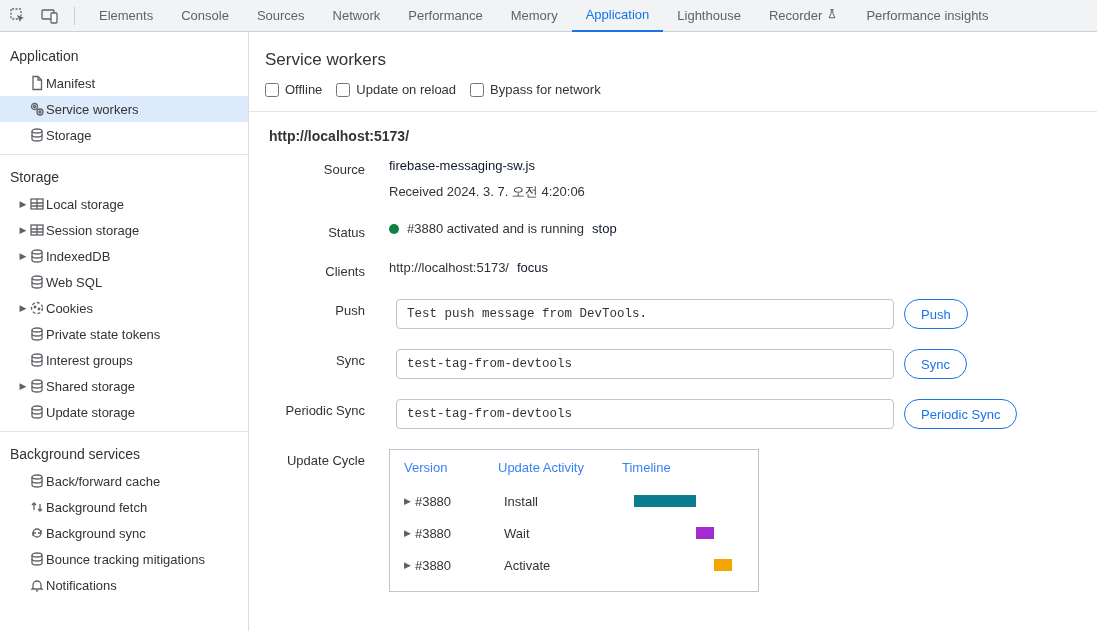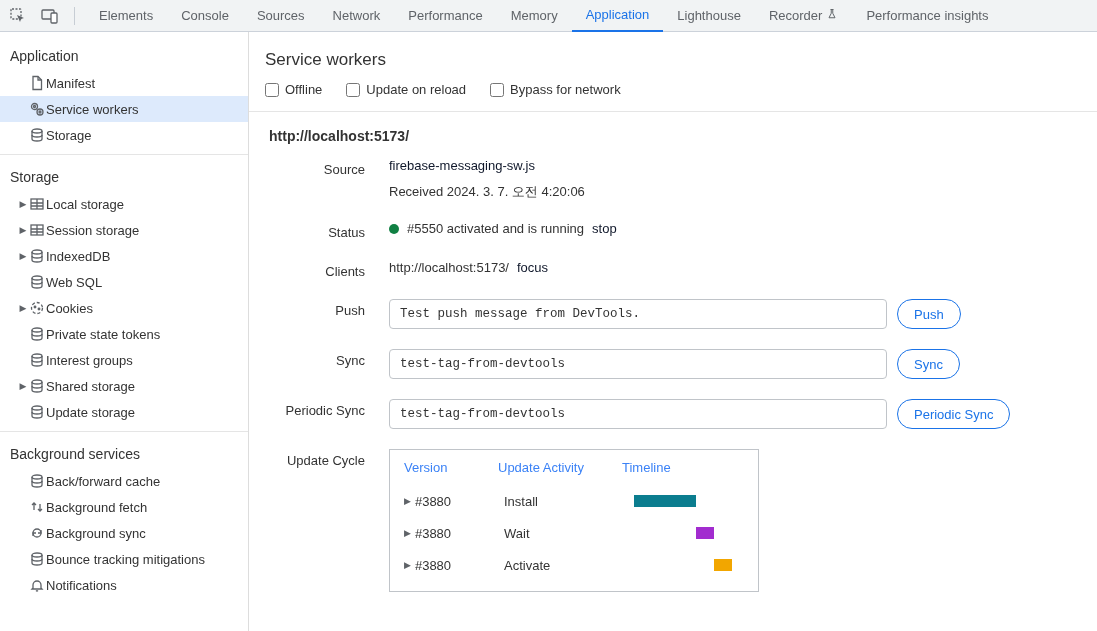--- a/index.html
+++ b/index.html
@@ -15,33 +15,33 @@
 .section-title { font-size: 14px; color: #333; padding: 8px 10px 6px; font-weight: 400; }
 .tree-item { display: flex; align-items: center; height: 26px; padding-left: 18px; gap: 0; color: #333; font-size: 13px; }
 .tree-item.selected { background: #ddeafc; }
 .tree-arrow { width: 10px; display: inline-flex; justify-content: center; color: #5f6368; font-size: 9px; }
 .tree-noarrow { width: 10px; display: inline-block; }
 .tree-icon { width: 18px; height: 18px; display: inline-flex; align-items: center; justify-content: center; color: #5f6368; }
 .tree-icon svg { stroke: #5f6368; fill: none; stroke-width: 1.3; }
 .divider { height: 1px; background: #e5e5e5; margin: 6px 0; }
 .content { flex: 1; overflow-y: auto; padding: 14px 0 20px 0; }
 .page-title { font-size: 17px; color: #333; padding: 4px 0 12px 16px; font-weight: 400; }
-.checks { display: flex; gap: 24px; padding: 0 0 14px 16px; align-items: center; color: #333; }
+.checks { display: flex; gap: 14px; padding: 0 0 14px 16px; align-items: center; color: #333; }
 .check { display: flex; align-items: center; gap: 6px; }
 .check input { width: 14px; height: 14px; accent-color: #1a73e8; }
 .hr { height: 1px; background: #e5e5e5; }
 .origin { font-weight: 700; padding: 16px 0 14px 20px; font-size: 14px; }
 .grid { display: grid; grid-template-columns: 140px 1fr; row-gap: 20px; align-items: start; padding: 0 22px 0 0; }
 .lab { text-align: right; padding-right: 24px; color: #333; padding-top: 4px; }
 .val { display: flex; flex-direction: column; gap: 10px; }
 .link { color: #0f172a; cursor: pointer; }
 .rowline { display: flex; align-items: center; gap: 8px; flex-wrap: wrap; }
 .dot { width: 10px; height: 10px; border-radius: 50%; background: #108043; display: inline-block; }
 .inputrow { display: flex; align-items: center; gap: 10px; }
-.textin { flex: 1; max-width: 498px; height: 30px; border: 1px solid #c0c4c9; border-radius: 4px; padding: 0 10px; font-family: Menlo, Consolas, "Courier New", monospace; font-size: 12.5px; color: #333; }
+.textin { flex: 1; max-width: 498px; height: 30px; border: 1px solid #c0c4c9; border-radius: 4px; padding: 0 10px; font-family: Menlo, Consolas, "Courier New", monospace; font-size: 12.5px; color: #333; margin-left: 7px; }
 .pillbtn { height: 30px; border: 1px solid #1a73e8; color: #1a73e8; background: #fff; border-radius: 15px; padding: 0 16px; font-size: 13px; cursor: pointer; }
 .cycle { display: inline-block; border: 1px solid #c0c4c9; padding: 10px 14px 10px 14px; }
 .cycle-head { display: flex; gap: 24px; color: #3b82f6; margin-bottom: 10px; }
 .cycle-head span:nth-child(1){width:70px;}
 .cycle-head span:nth-child(2){width:100px;}
 .cycle-row { display: flex; align-items: center; gap: 30px; height: 32px; }
 .cycle-row .ver { width: 70px; display: flex; align-items: center; gap: 4px; }
 .cycle-row .act { width: 100px; }
 .cycle-row .tl { width: 110px; height: 12px; position: relative; }
 .bar { position: absolute; height: 12px; top: 0; }
@@ -306,21 +306,21 @@
         <div class="lab">Source</div>
         <div class="val">
           <span class="link">firebase-messaging-sw.js</span>
           <span>Received 2024. 3. 7. 오전 4:20:06</span>
         </div>
 
         <div class="lab">Status</div>
         <div class="val">
           <div class="rowline">
             <span class="dot"></span>
-            <span>#5550 activated and is running</span>
+            <span>#3880 activated and is running</span>
             <span class="link">stop</span>
           </div>
         </div>
 
         <div class="lab">Clients</div>
         <div class="val">
           <div class="rowline">
             <span>http://localhost:5173/</span>
             <span class="link">focus</span>
           </div>

